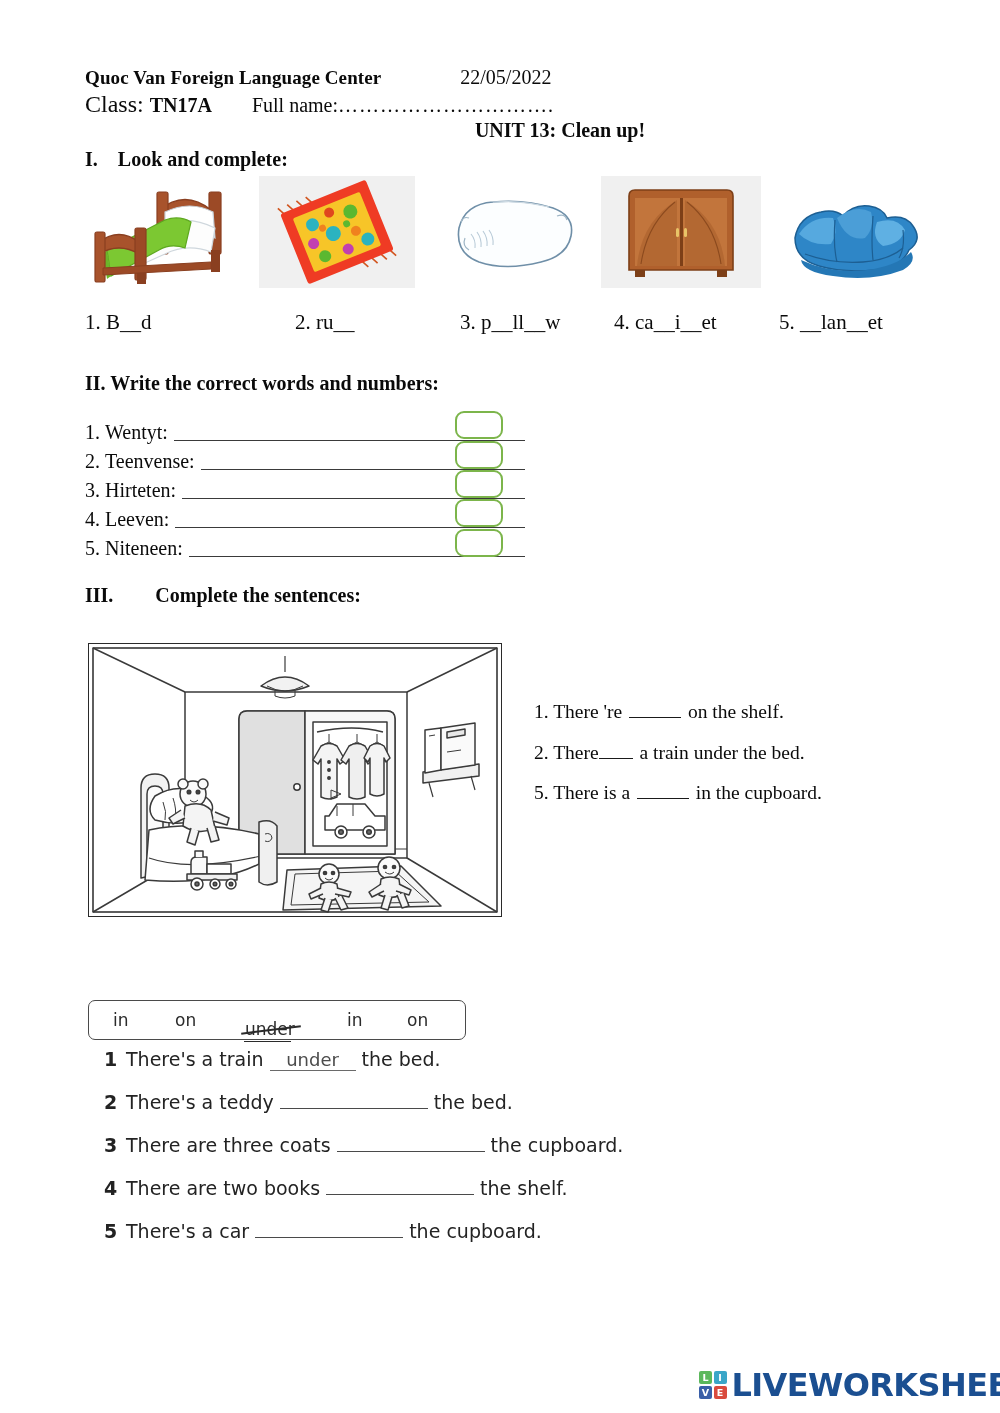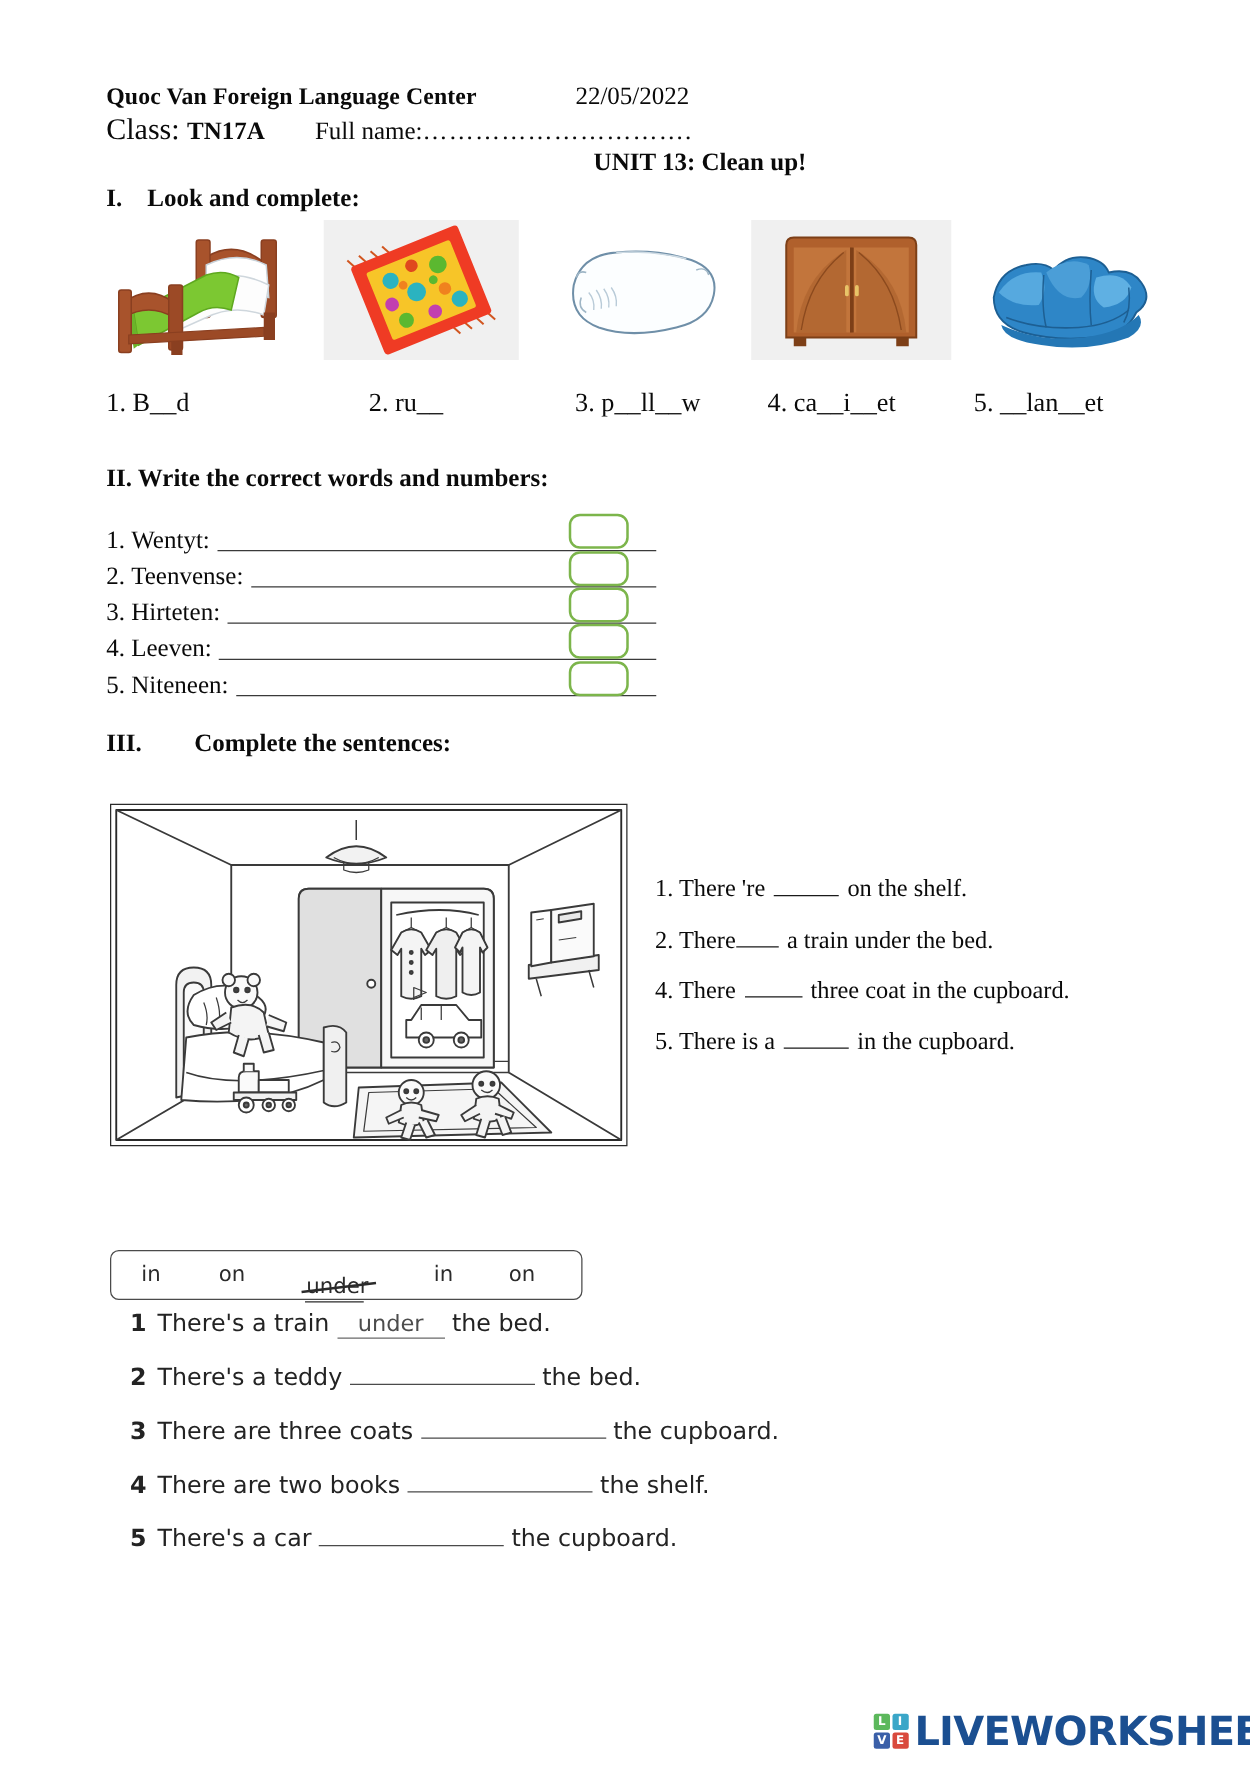--- a/index.html
+++ b/index.html
@@ -148,21 +148,21 @@
     overflow: hidden;
   }
   .sec3-sents {
     position: absolute;
     left: 524px;
     top: 692px;
     width: 400px;
     font-size: 19.5px;
     line-height: 40.5px;
   }
-  .sec3-sents .s-row { white-space: nowrap; }
+  .sec3-sents .s-row { white-space: nowrap; margin-left: 10px; }
   .inline-blank {
     display: inline-block;
     border-bottom: 1.5px solid #1a1a1a;
     height: 14px;
     margin: 0 2px;
   }
 
   
   .wordbank {
     position: absolute;
@@ -585,26 +585,20 @@
       <span>There 're</span>
       <span class="inline-blank" style="width:52px;"></span>
       <span>on the shelf.</span>
     </div>
     <div class="s-row">
       <span>2.</span>
       <span>There</span><span class="inline-blank" style="width:34px;margin-left:0;"></span>
       <span>a train under the bed.</span>
     </div>
     <div class="s-row">
-      <span>4.</span>
-      <span>There</span>
-      <span class="inline-blank" style="width:46px;"></span>
-      <span>three coat in the cupboard.</span>
-    </div>
-    <div class="s-row">
       <span>5.</span>
       <span>There is a</span>
       <span class="inline-blank" style="width:52px;"></span>
       <span>in the cupboard.</span>
     </div>
   </div>
 
 
   <div class="wordbank">
     <span class="wb-word" style="left:24px;">in</span>

